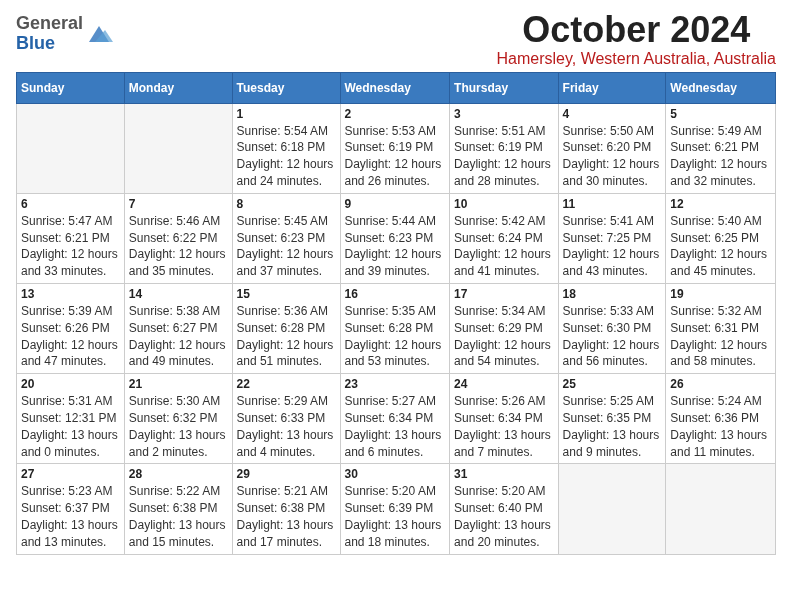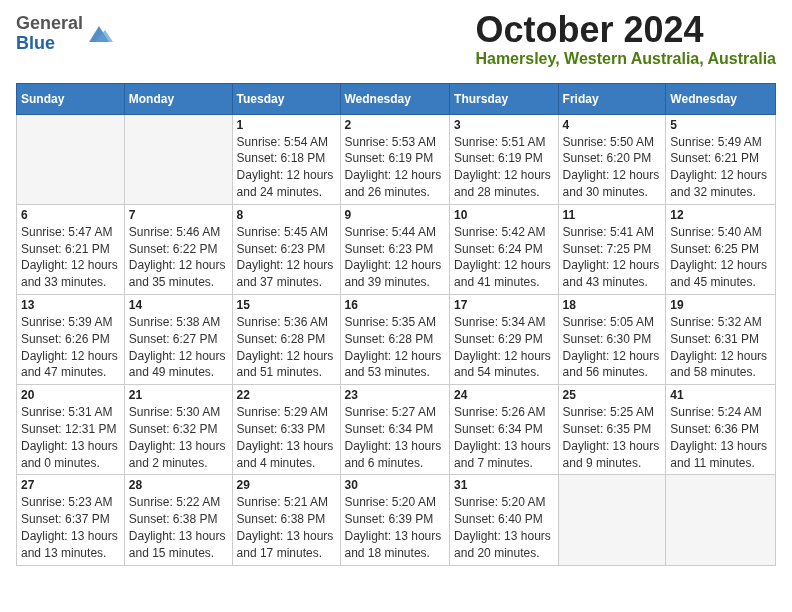--- a/index.html
+++ b/index.html
@@ -13,21 +13,21 @@
     .page {
       width: 792px;
       min-height: 612px;
       background: #fff;
       padding: 10px 16px 10px 16px;
     }
     .header {
       display: flex;
       align-items: flex-start;
       justify-content: space-between;
-      margin-bottom: 15px;
+      margin-bottom: 4px;
       gap: 40px;
     }
     .logo {
       display: flex;
       align-items: center;
       margin-top: 4px;
     }
     .logo-text {
       display: flex;
       flex-direction: column;
@@ -38,32 +38,32 @@
     }
     .logo-text span.general { color: #555; }
     .logo-text span.blue { color: #2563a8; }
     .logo-icon {
       width: 28px;
       height: 28px;
       margin-left: 2px;
       align-self: center;
     }
     .title-block {
-      text-align: left;
+      text-align: center;
     }
     .title-block h1 {
       font-size: 36px;
       font-weight: bold;
       color: #222;
       line-height: 1.1;
     }
     .title-block h2 {
       font-size: 16px;
-      font-weight: bold;
-      color: #4d7c0f;
+      font-weight: normal;
+      color: #b91c1c;
     }
     .calendar {
       width: 100%;
       border-collapse: collapse;
       font-size: 10.5px;
     }
     .calendar thead tr th {
       background: #3a7abf;
       color: #fff;
       font-weight: bold;
@@ -237,21 +237,21 @@
 Daylight: 12 hours and 53 minutes.</div>
           </td>
           <td>
             <span class="cell-day">17</span>
             <div class="cell-info">Sunrise: 5:34 AM
 Sunset: 6:29 PM
 Daylight: 12 hours and 54 minutes.</div>
           </td>
           <td>
             <span class="cell-day">18</span>
-            <div class="cell-info">Sunrise: 5:05 AM
+            <div class="cell-info">Sunrise: 5:33 AM
 Sunset: 6:30 PM
 Daylight: 12 hours and 56 minutes.</div>
           </td>
           <td>
             <span class="cell-day">19</span>
             <div class="cell-info">Sunrise: 5:32 AM
 Sunset: 6:31 PM
 Daylight: 12 hours and 58 minutes.</div>
           </td>
         </tr>
@@ -286,21 +286,21 @@
 Sunset: 6:34 PM
 Daylight: 13 hours and 7 minutes.</div>
           </td>
           <td>
             <span class="cell-day">25</span>
             <div class="cell-info">Sunrise: 5:25 AM
 Sunset: 6:35 PM
 Daylight: 13 hours and 9 minutes.</div>
           </td>
           <td>
-            <span class="cell-day">41</span>
+            <span class="cell-day">26</span>
             <div class="cell-info">Sunrise: 5:24 AM
 Sunset: 6:36 PM
 Daylight: 13 hours and 11 minutes.</div>
           </td>
         </tr>
         <tr>
           <td>
             <span class="cell-day">27</span>
             <div class="cell-info">Sunrise: 5:23 AM
 Sunset: 6:37 PM

